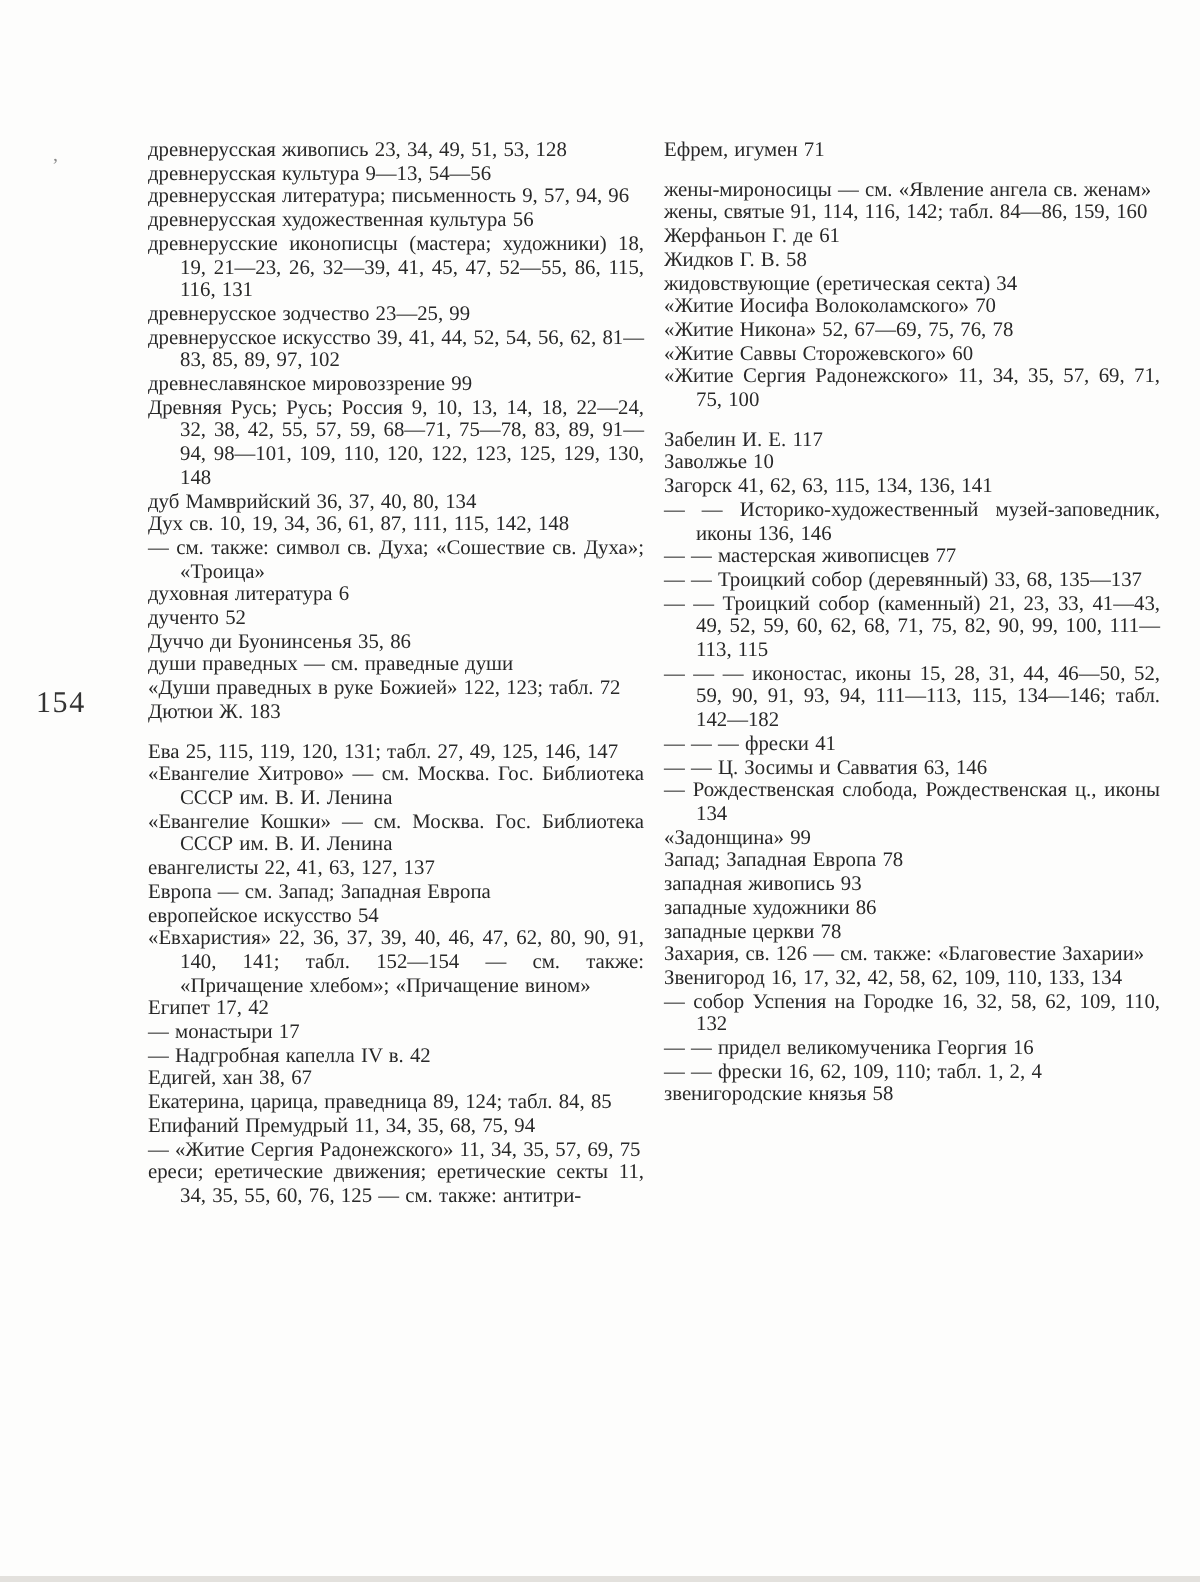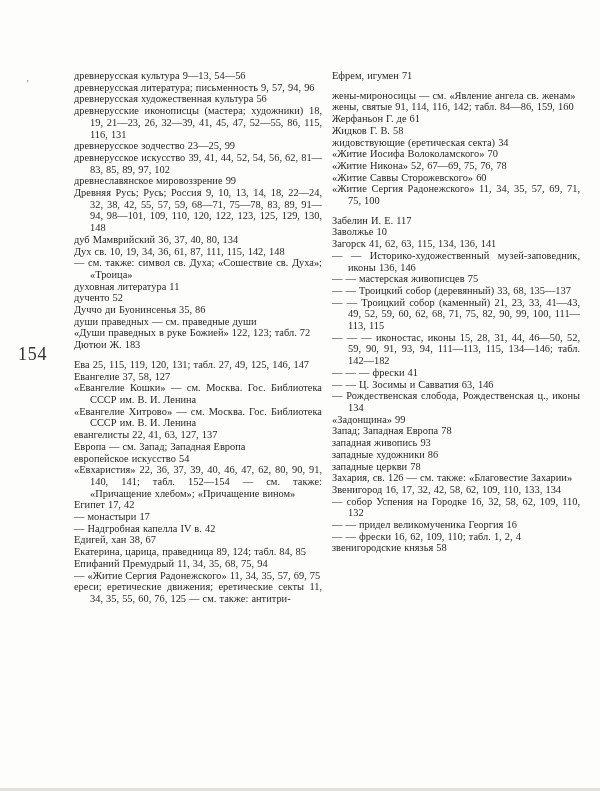--- a/index.html
+++ b/index.html
@@ -30,21 +30,21 @@
     padding-left: 16px;
     text-indent: -16px;
     text-align: justify;
     word-spacing: 0.5px;
   }
   .entry.continuation { text-indent: 0; }
   #page-number {
     position: absolute;
     left: 18px;
     top: 344px;
-    font-size: 18px;
+    font-size: 15px;
     letter-spacing: 0.8px;
     color: #333;
   }
   #margin-mark {
     position: absolute;
     left: 26px;
     top: 78px;
     font-size: 10px;
     color: #8a8a8a;
   }
@@ -58,43 +58,43 @@
   }
 </style>
 </head>
 <body>
 
 <div id="page">
   <span id="margin-mark">ʼ</span>
   <div id="page-number">154</div>
   <div id="col-left" class="col">
       <div class="group">
+        <div class="entry">древнерусская живопись 23, 34, 49, 51, 53, 128</div>
         <div class="entry">древнерусская культура 9—13, 54—56</div>
         <div class="entry">древнерусская литература; письменность 9, 57, 94, 96</div>
         <div class="entry">древнерусская художественная культура 56</div>
         <div class="entry">древнерусские иконописцы (мастера; художники) 18, 19, 21—23, 26, 32—39, 41, 45, 47, 52—55, 86, 115, 116, 131</div>
         <div class="entry">древнерусское зодчество 23—25, 99</div>
         <div class="entry">древнерусское искусство 39, 41, 44, 52, 54, 56, 62, 81—83, 85, 89, 97, 102</div>
         <div class="entry">древнеславянское мировоззрение 99</div>
         <div class="entry">Древняя Русь; Русь; Россия 9, 10, 13, 14, 18, 22—24, 32, 38, 42, 55, 57, 59, 68—71, 75—78, 83, 89, 91—94, 98—101, 109, 110, 120, 122, 123, 125, 129, 130, 148</div>
         <div class="entry">дуб Мамврийский 36, 37, 40, 80, 134</div>
         <div class="entry">Дух св. 10, 19, 34, 36, 61, 87, 111, 115, 142, 148</div>
         <div class="entry">— см. также: символ св. Духа; «Сошествие св. Духа»; «Троица»</div>
-        <div class="entry">духовная литература 11</div>
+        <div class="entry">духовная литература 6</div>
         <div class="entry">дученто 52</div>
         <div class="entry">Дуччо ди Буонинсенья 35, 86</div>
         <div class="entry">души праведных — см. праведные души</div>
         <div class="entry">«Души праведных в руке Божией» 122, 123; табл. 72</div>
         <div class="entry">Дютюи Ж. 183</div>
       </div>
       <div class="group">
         <div class="entry">Ева 25, 115, 119, 120, 131; табл. 27, 49, 125, 146, 147</div>
-        <div class="entry">Евангелие 37, 58, 127</div>
+        <div class="entry">«Евангелие Хитрово» — см. Москва. Гос. Библиотека СССР им. В. И. Ленина</div>
         <div class="entry">«Евангелие Кошки» — см. Москва. Гос. Библиотека СССР им. В. И. Ленина</div>
-        <div class="entry">«Евангелие Хитрово» — см. Москва. Гос. Библиотека СССР им. В. И. Ленина</div>
         <div class="entry">евангелисты 22, 41, 63, 127, 137</div>
         <div class="entry">Европа — см. Запад; Западная Европа</div>
         <div class="entry">европейское искусство 54</div>
         <div class="entry">«Евхаристия» 22, 36, 37, 39, 40, 46, 47, 62, 80, 90, 91, 140, 141; табл. 152—154 — см. также: «Причащение хлебом»; «Причащение вином»</div>
         <div class="entry">Египет 17, 42</div>
         <div class="entry">— монастыри 17</div>
         <div class="entry">— Надгробная капелла IV в. 42</div>
         <div class="entry">Едигей, хан 38, 67</div>
         <div class="entry">Екатерина, царица, праведница 89, 124; табл. 84, 85</div>
         <div class="entry">Епифаний Премудрый 11, 34, 35, 68, 75, 94</div>
@@ -115,21 +115,21 @@
         <div class="entry">«Житие Иосифа Волоколамского» 70</div>
         <div class="entry">«Житие Никона» 52, 67—69, 75, 76, 78</div>
         <div class="entry">«Житие Саввы Сторожевского» 60</div>
         <div class="entry">«Житие Сергия Радонежского» 11, 34, 35, 57, 69, 71, 75, 100</div>
       </div>
       <div class="group">
         <div class="entry">Забелин И. Е. 117</div>
         <div class="entry">Заволжье 10</div>
         <div class="entry">Загорск 41, 62, 63, 115, 134, 136, 141</div>
         <div class="entry">— — Историко-художественный музей-заповедник, иконы 136, 146</div>
-        <div class="entry">— — мастерская живописцев 75</div>
+        <div class="entry">— — мастерская живописцев 77</div>
         <div class="entry">— — Троицкий собор (деревянный) 33, 68, 135—137</div>
         <div class="entry">— — Троицкий собор (каменный) 21, 23, 33, 41—43, 49, 52, 59, 60, 62, 68, 71, 75, 82, 90, 99, 100, 111—113, 115</div>
         <div class="entry">— — — иконостас, иконы 15, 28, 31, 44, 46—50, 52, 59, 90, 91, 93, 94, 111—113, 115, 134—146; табл. 142—182</div>
         <div class="entry">— — — фрески 41</div>
         <div class="entry">— — Ц. Зосимы и Савватия 63, 146</div>
         <div class="entry">— Рождественская слобода, Рождественская ц., иконы 134</div>
         <div class="entry">«Задонщина» 99</div>
         <div class="entry">Запад; Западная Европа 78</div>
         <div class="entry">западная живопись 93</div>
         <div class="entry">западные художники 86</div>

